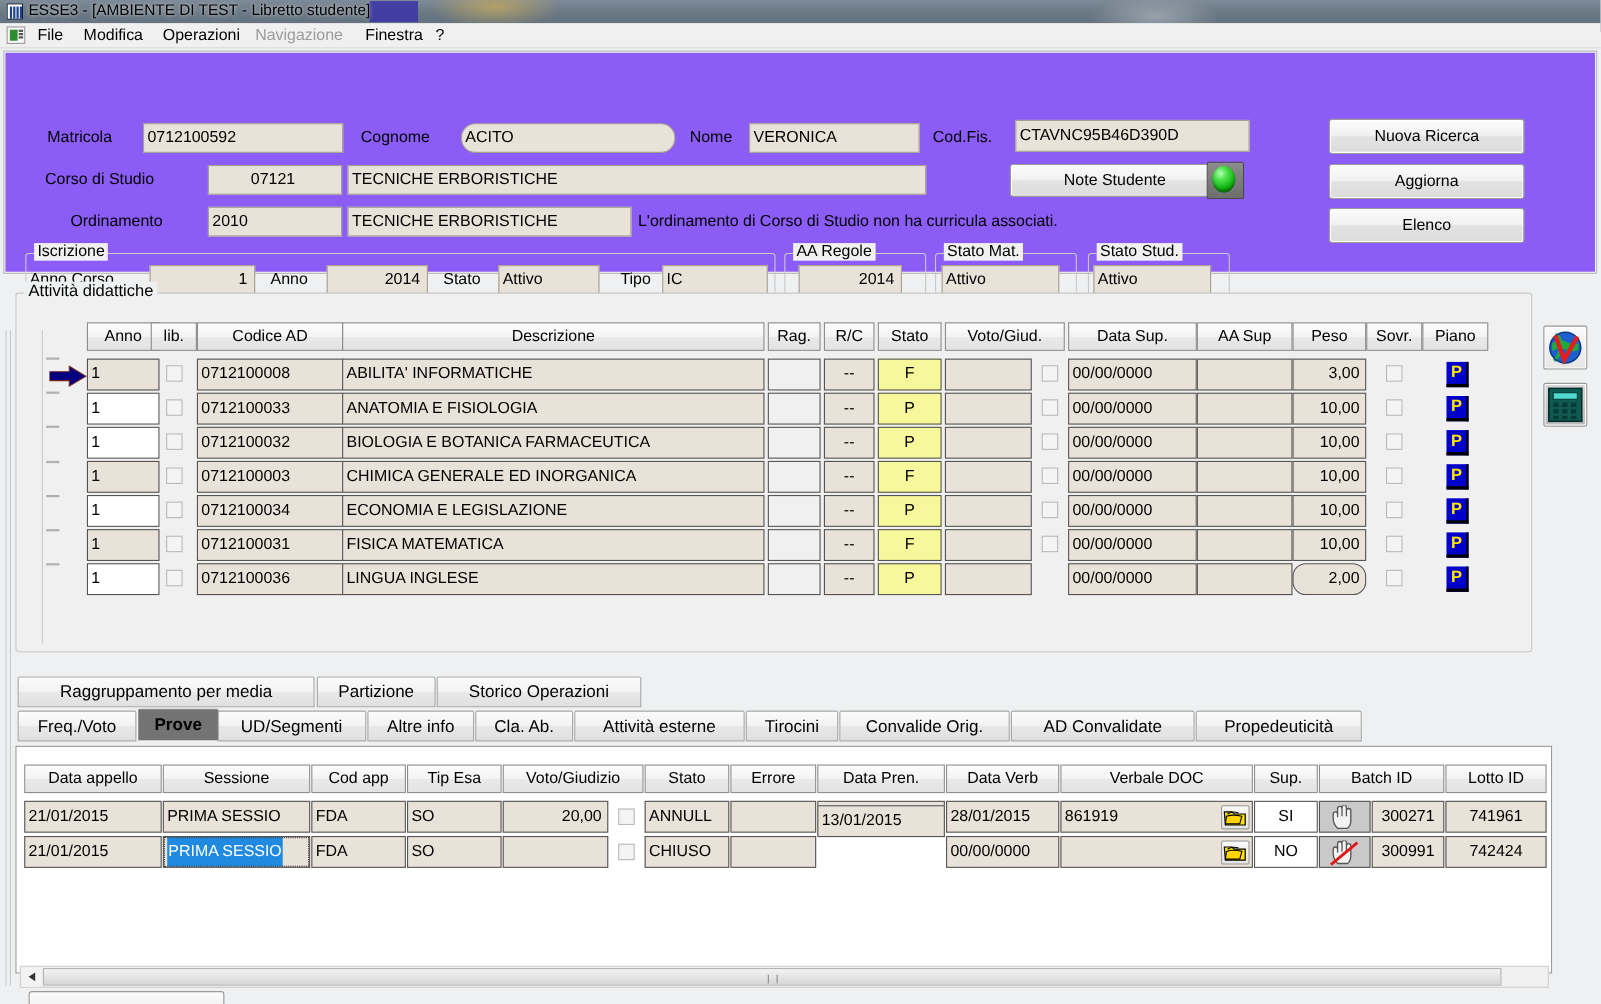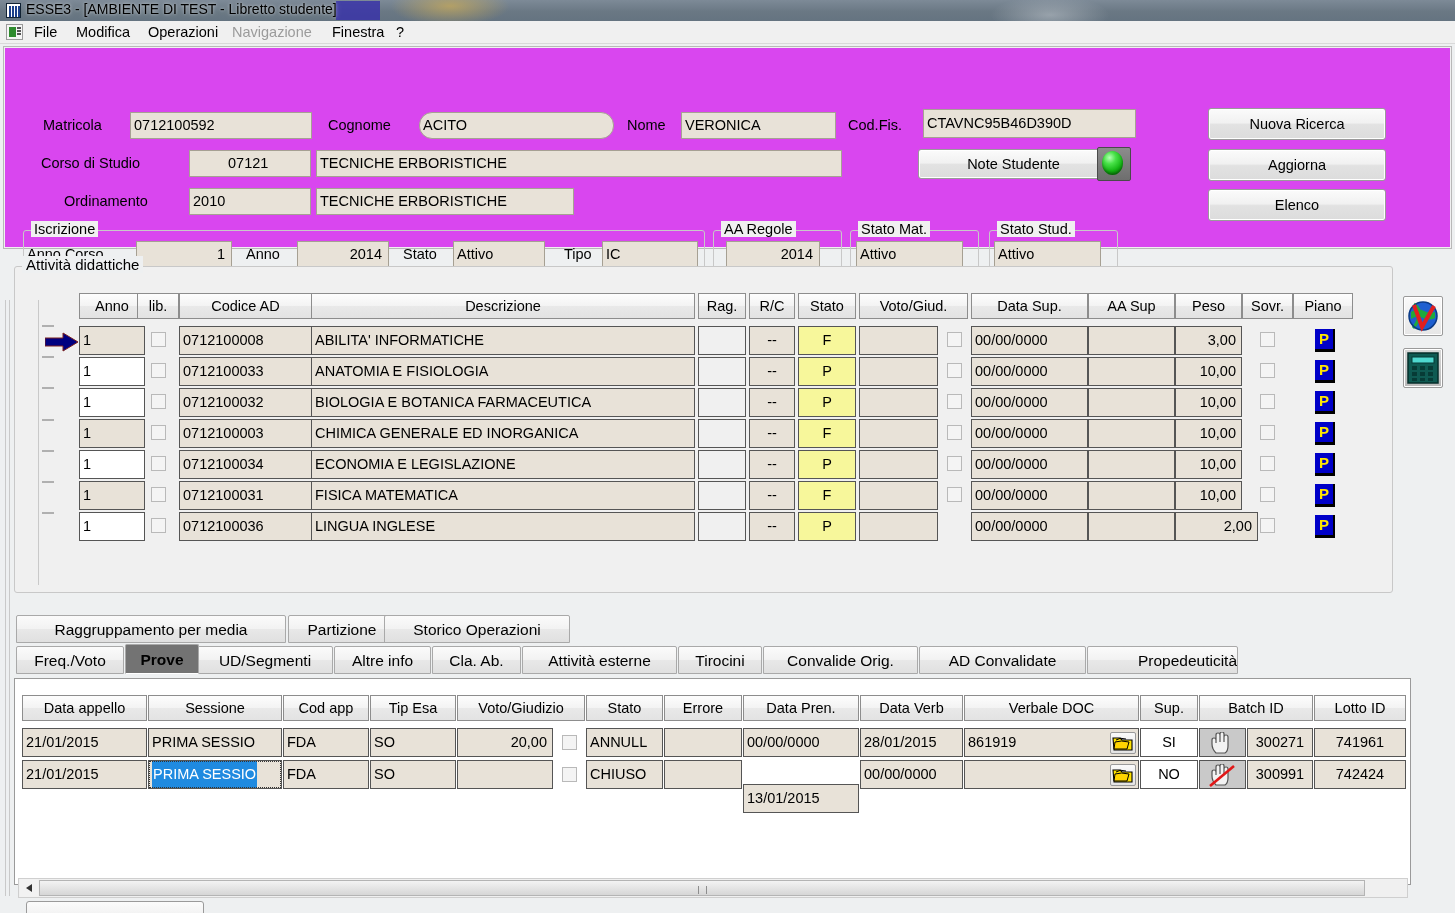--- a/index.html
+++ b/index.html
@@ -65,21 +65,21 @@
     font-size:14.5px; color:#000; padding:0 4px; cursor:default; white-space:nowrap;
   }
   .menu-item.disabled { color:#9b9b9b; }
 
   
   #form-panel {
     position:absolute; left:3px; top:46px; width:1449px; height:203px;
     background:#f0f0f0; border:1px solid #b8b8b8;
   }
   #form-inner {
-    position:absolute; left:1px; top:1px; right:1px; bottom:1px; background:#d946ef;
+    position:absolute; left:1px; top:1px; right:1px; bottom:1px; background:#8b5cf6;
   }
 
   .lbl { position:absolute; font-size:14.5px; color:#000; white-space:nowrap; }
   .fld {
     position:absolute; background:#e8e2d8; border:1px solid #a6a093;
     font-size:14.5px; color:#000; line-height:24px; padding:0 3px;
     white-space:nowrap; overflow:hidden;
   }
   .fld.num { text-align:right; padding-right:6px; }
 
@@ -259,20 +259,21 @@
   <div class="lbl" style="left:843px; top:69px;">Cod.Fis.</div>
   <div class="fld" style="left:918px; top:61px; width:213px; height:29px; line-height:26px;">CTAVNC95B46D390D</div>
 
   <div class="lbl" style="left:36px; top:107px;">Corso di Studio</div>
   <div class="fld" style="left:184px; top:102px; width:122px; height:27px;padding-left:38px;">07121</div>
   <div class="fld" style="left:311px; top:102px; width:526px; height:27px;">TECNICHE ERBORISTICHE</div>
 
   <div class="lbl" style="left:59px; top:145px;">Ordinamento</div>
   <div class="fld" style="left:184px; top:140px; width:122px; height:27px;">2010</div>
   <div class="fld" style="left:311px; top:140px; width:258px; height:27px;">TECNICHE ERBORISTICHE</div>
+  <div class="lbl" style="left:575px; top:145px;">L'ordinamento di Corso di Studio non ha curricula associati.</div>
 
   <div class="btn" style="left:913px; top:101px; width:191px; height:30px; line-height:29px;">Note Studente</div>
   <div id="led-btn" style="left:1092px; top:99px; width:34px; height:34px;">
     <span class="led"></span>
   </div>
 
   <div class="btn" style="left:1203px; top:60px;  width:178px; height:32px; line-height:31px;">Nuova Ricerca</div>
   <div class="btn" style="left:1203px; top:101px; width:178px; height:32px; line-height:31px;">Aggiorna</div>
   <div class="btn" style="left:1203px; top:141px; width:178px; height:32px; line-height:31px;">Elenco</div>
 
@@ -481,21 +482,21 @@
     </div>
     <div class="gc " style="left: 179px; top: 512px; width: 133px;">0712100036</div>
     <div class="gc " style="left: 311px; top: 512px; width: 384px;">LINGUA INGLESE</div>
     <div class="gc plain" style="left: 698px; top: 512px; width: 48px;"></div>
     <div class="gc ctr" style="left: 749px; top: 512px; width: 46px;">--</div>
     <div class="gc yellow" style="left: 798px; top: 512px; width: 58px;">P</div>
     <div class="gc " style="left: 859px; top: 512px; width: 79px;"></div>
     <div class="gc nb" style="left: 938px; top: 512px; width: 32px;"></div>
     <div class="gc " style="left: 971px; top: 512px; width: 117px;">00/00/0000</div>
     <div class="gc " style="left: 1088px; top: 512px; width: 87px;"></div>
-    <div class="gc num" style="left: 1175px; top: 512px; width: 83px;">2,00</div>
+    <div class="gc num" style="left: 1175px; top: 512px; width: 67px; border-radius: 12px;">2,00</div>
     <div class="gc nb" style="left: 1242px; top: 512px; width: 51px;">
       <div class="cellcheck" style="left: 18px; top: 6px;"></div>
     </div>
     <div class="gc nb" style="left: 1293px; top: 512px; width: 60px;">
       <div class="piano-box" style="left: 22px; top: 3px;">P</div>
     </div>
   </div>
 
 <div class="iconbtn" style="left:1403px; top:296px;">
   <svg width="32" height="32" viewBox="0 0 32 32" style="position:absolute;left:3px;top:3px">
@@ -520,34 +521,34 @@
       <rect x="5" y="26" width="5" height="3"></rect>
         <rect x="13" y="26" width="5" height="3"></rect>
         <rect x="21" y="26" width="5" height="3"></rect>
     </g>
   </svg>
 </div>
 
 <div id="tabs-top">
   <div class="tab" style="left:16px;  top:615px; width:270px;">Raggruppamento per media</div>
   <div class="tab" style="left:288px; top:615px; width:108px;">Partizione</div>
-  <div class="tab" style="left:384px; top:615px; width:186px;text-align:center;">Storico Operazioni</div>
+  <div class="tab" style="left:397px; top:615px; width:186px;text-align:center;">Storico Operazioni</div>
 </div>
 
 <div id="tabs-bottom">
   <div class="tab" style="left:16px;   top:646px; width:108px;">Freq./Voto</div>
   <div class="tab active" style="left:125px; top:644px; width:74px; height:30px; line-height:29px;">Prove</div>
   <div class="tab" style="left:197px;  top:646px; width:136px;">UD/Segmenti</div>
   <div class="tab" style="left:334px;  top:646px; width:97px;">Altre info</div>
   <div class="tab" style="left:432px;  top:646px; width:89px;">Cla. Ab.</div>
   <div class="tab" style="left:522px;  top:646px; width:155px;">Attività esterne</div>
   <div class="tab" style="left:678px;  top:646px; width:84px;">Tirocini</div>
   <div class="tab" style="left:763px;  top:646px; width:155px;">Convalide Orig.</div>
   <div class="tab" style="left:919px;  top:646px; width:167px;">AD Convalidate</div>
-  <div class="tab" style="left:1087px; top:646px; width:151px;text-align:right;">Propedeuticità</div>
+  <div class="tab" style="left:1087px; top:646px; width:151px;">Propedeuticità</div>
 </div>
 
 <div id="prove-panel"></div>
 
 <div class="grid">
   <div class="gh" style="left:22px;   top:695px; width:125px;">Data appello</div>
   <div class="gh" style="left:148px;  top:695px; width:134px;">Sessione</div>
   <div class="gh" style="left:283px;  top:695px; width:86px;">Cod app</div>
   <div class="gh" style="left:370px;  top:695px; width:86px;">Tip Esa</div>
   <div class="gh" style="left:457px;  top:695px; width:128px;">Voto/Giudizio</div>
@@ -592,21 +593,21 @@
     <div class="gc" style="left: 22px; top: 760px; width: 125px;">21/01/2015</div>
     <div class="gc" style="left: 148px; top: 760px; width: 134px; outline: rgb(51, 51, 51) dotted 1px; outline-offset: -2px;"><span style="background: rgb(31, 138, 224); color: rgb(255, 255, 255); display: inline-block; padding: 0px 1px;">PRIMA SESSIO</span></div>
     <div class="gc" style="left: 283px; top: 760px; width: 86px;">FDA</div>
     <div class="gc" style="left: 370px; top: 760px; width: 86px;">SO</div>
     <div class="gc num" style="left: 457px; top: 760px; width: 96px;"></div>
     <div class="gc nb" style="left: 554px; top: 760px; width: 32px;">
       <div class="cellcheck" style="left: 8px; top: 7px;"></div>
     </div>
     <div class="gc" style="left: 586px; top: 760px; width: 77px;">CHIUSO</div>
     <div class="gc" style="left: 664px; top: 760px; width: 78px;"></div>
-    <div class="gc" style="left: 743px; top: 784px; width: 116px;">13/01/2015</div>
+    <div class="gc" style="left: 743px; top: 732px; width: 116px;">13/01/2015</div>
     <div class="gc" style="left: 860px; top: 760px; width: 103px;">00/00/0000</div>
     <div class="gc" style="left: 964px; top: 760px; width: 175px; position: absolute;">
       <div class="folder-btn" style="right: 2px; top: 3px;">
         <svg viewBox="0 0 22 18" width="22" height="18" style="position: absolute; left: 1px; top: 1px;">
           <path d="M1 4 l7 0 l2 2 l10 0 l0 10 l-18 0 Z" fill="#ffe200" stroke="#000" stroke-width="1.1"></path>
           <path d="M3 8 q6 -2 14 0 l-2 7 l-13 0 Z" fill="#ffd400" stroke="#000" stroke-width="1"></path>
           <path d="M4 6 q4 -3 10 -1" fill="none" stroke="#000" stroke-width="1"></path>
         </svg>
       </div>
     </div>

